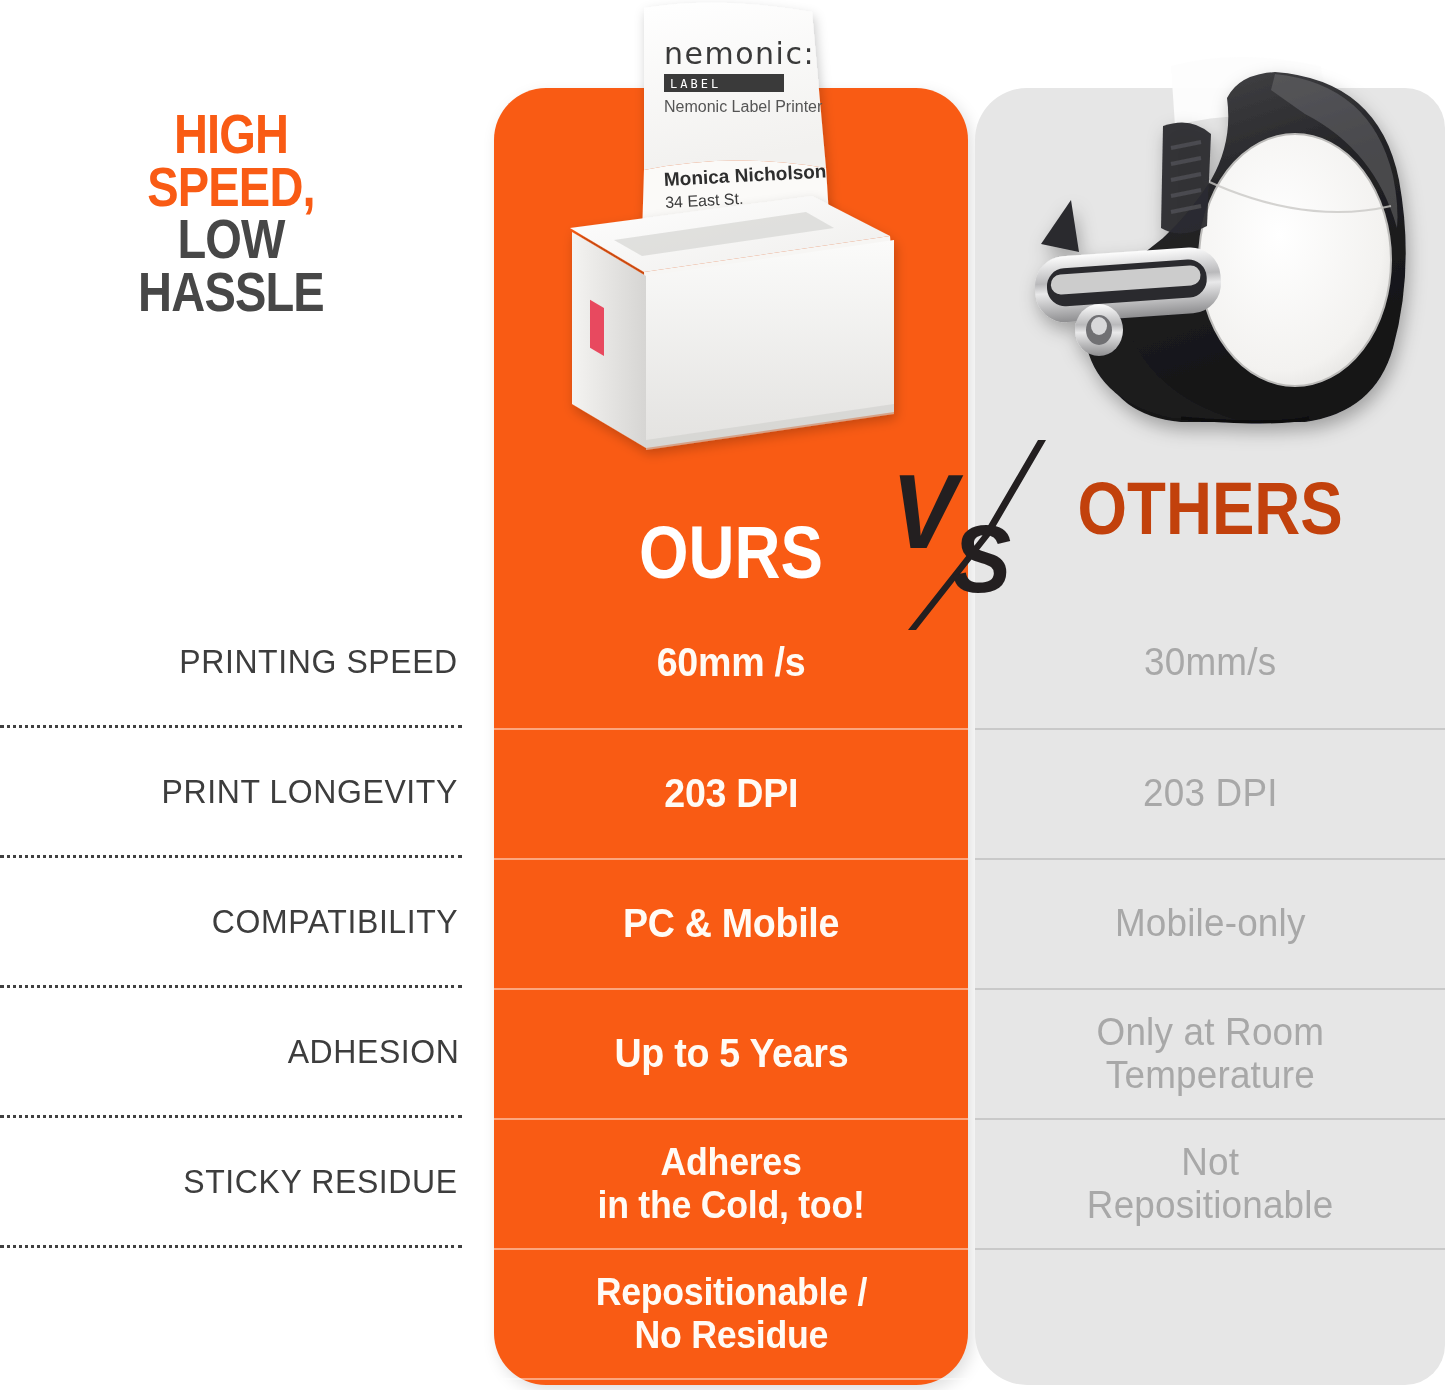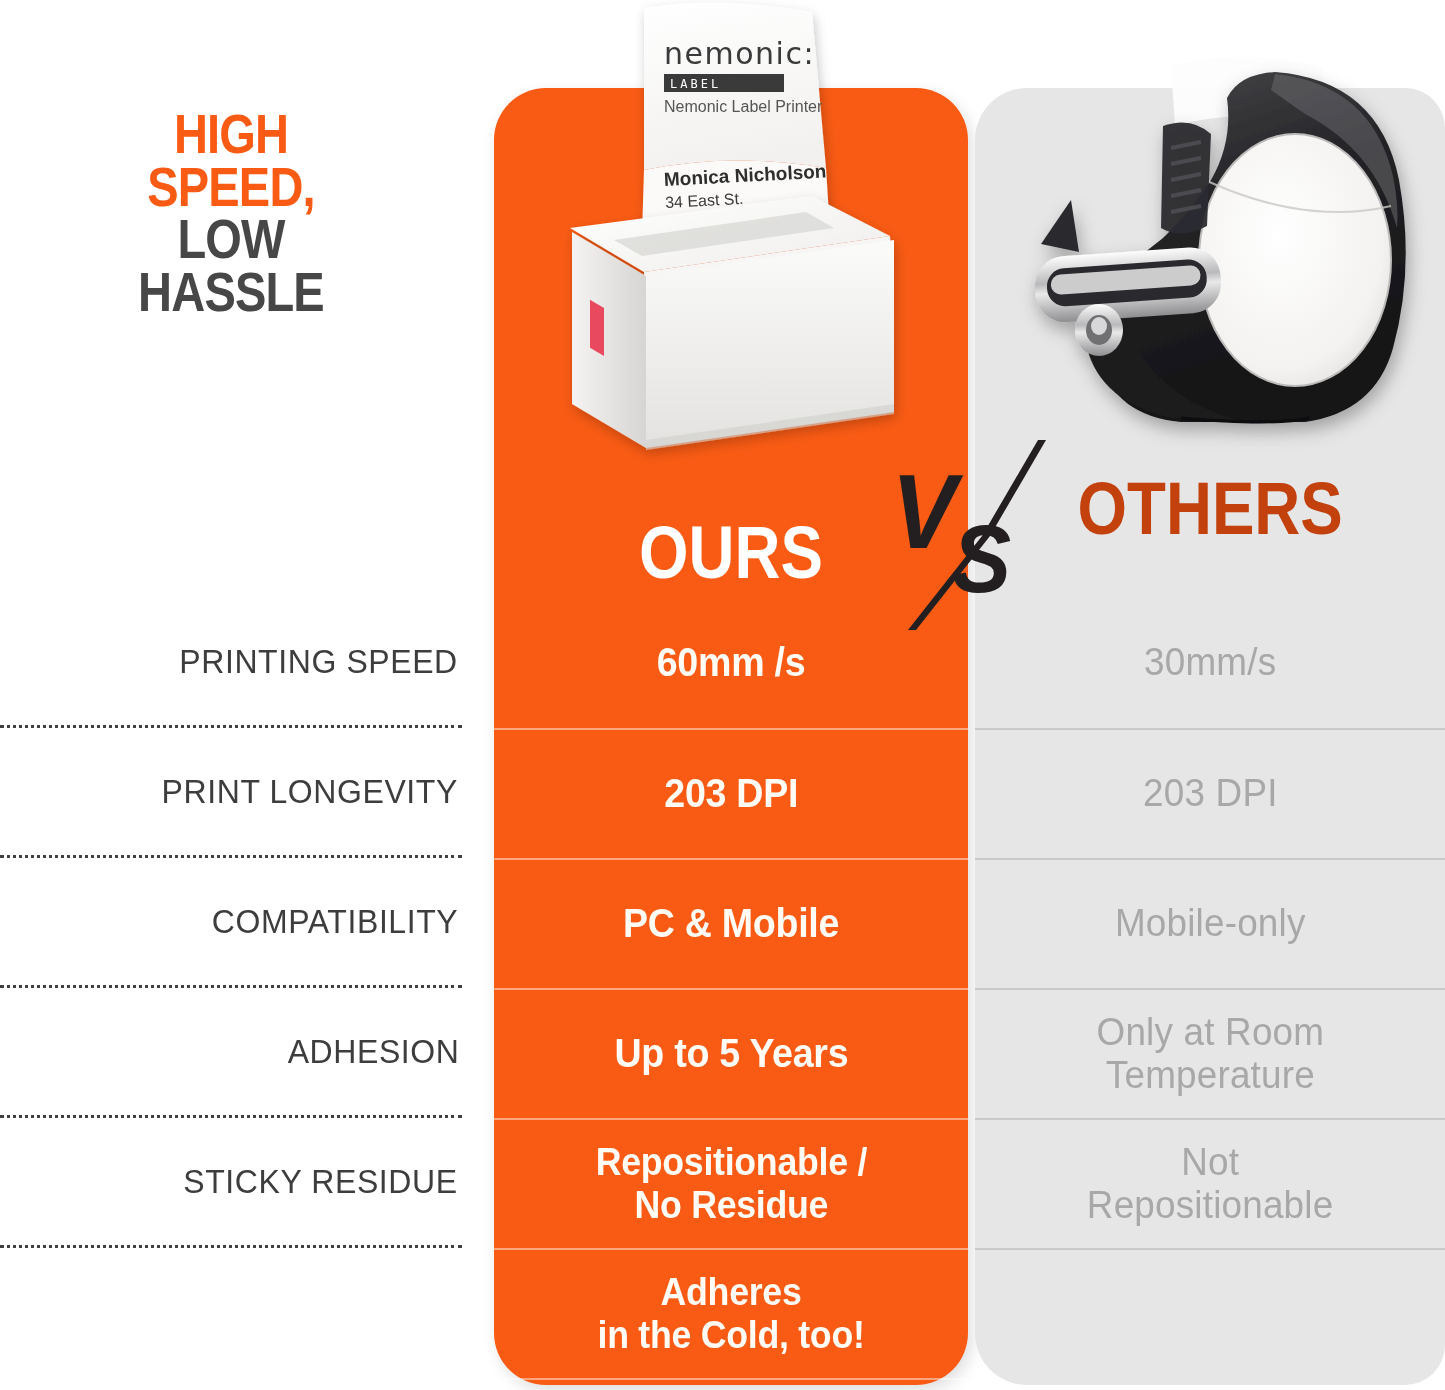--- a/index.html
+++ b/index.html
@@ -335,25 +335,25 @@
   <div class="ours-row">
     <span class="txt">203 DPI</span>
   </div>
   <div class="ours-row">
     <span class="txt">PC &amp; Mobile</span>
   </div>
   <div class="ours-row">
     <span class="txt">Up to 5 Years</span>
   </div>
   <div class="ours-row two-line">
+    <span class="txt">Adheres<br>in the Cold, too!</span>
+  </div>
+  <div class="ours-row two-line">
     <span class="txt">Repositionable /<br>No Residue</span>
   </div>
-  <div class="ours-row two-line">
-    <span class="txt">Adheres<br>in the Cold, too!</span>
-  </div>
   <div class="ours-row">
     
   </div>
 </div>
 
 <div id="others-values">
   <div class="others-row">
     <span class="txt" style="color: rgb(168, 168, 168);">30mm/s</span>
   </div>
   <div class="others-row">

